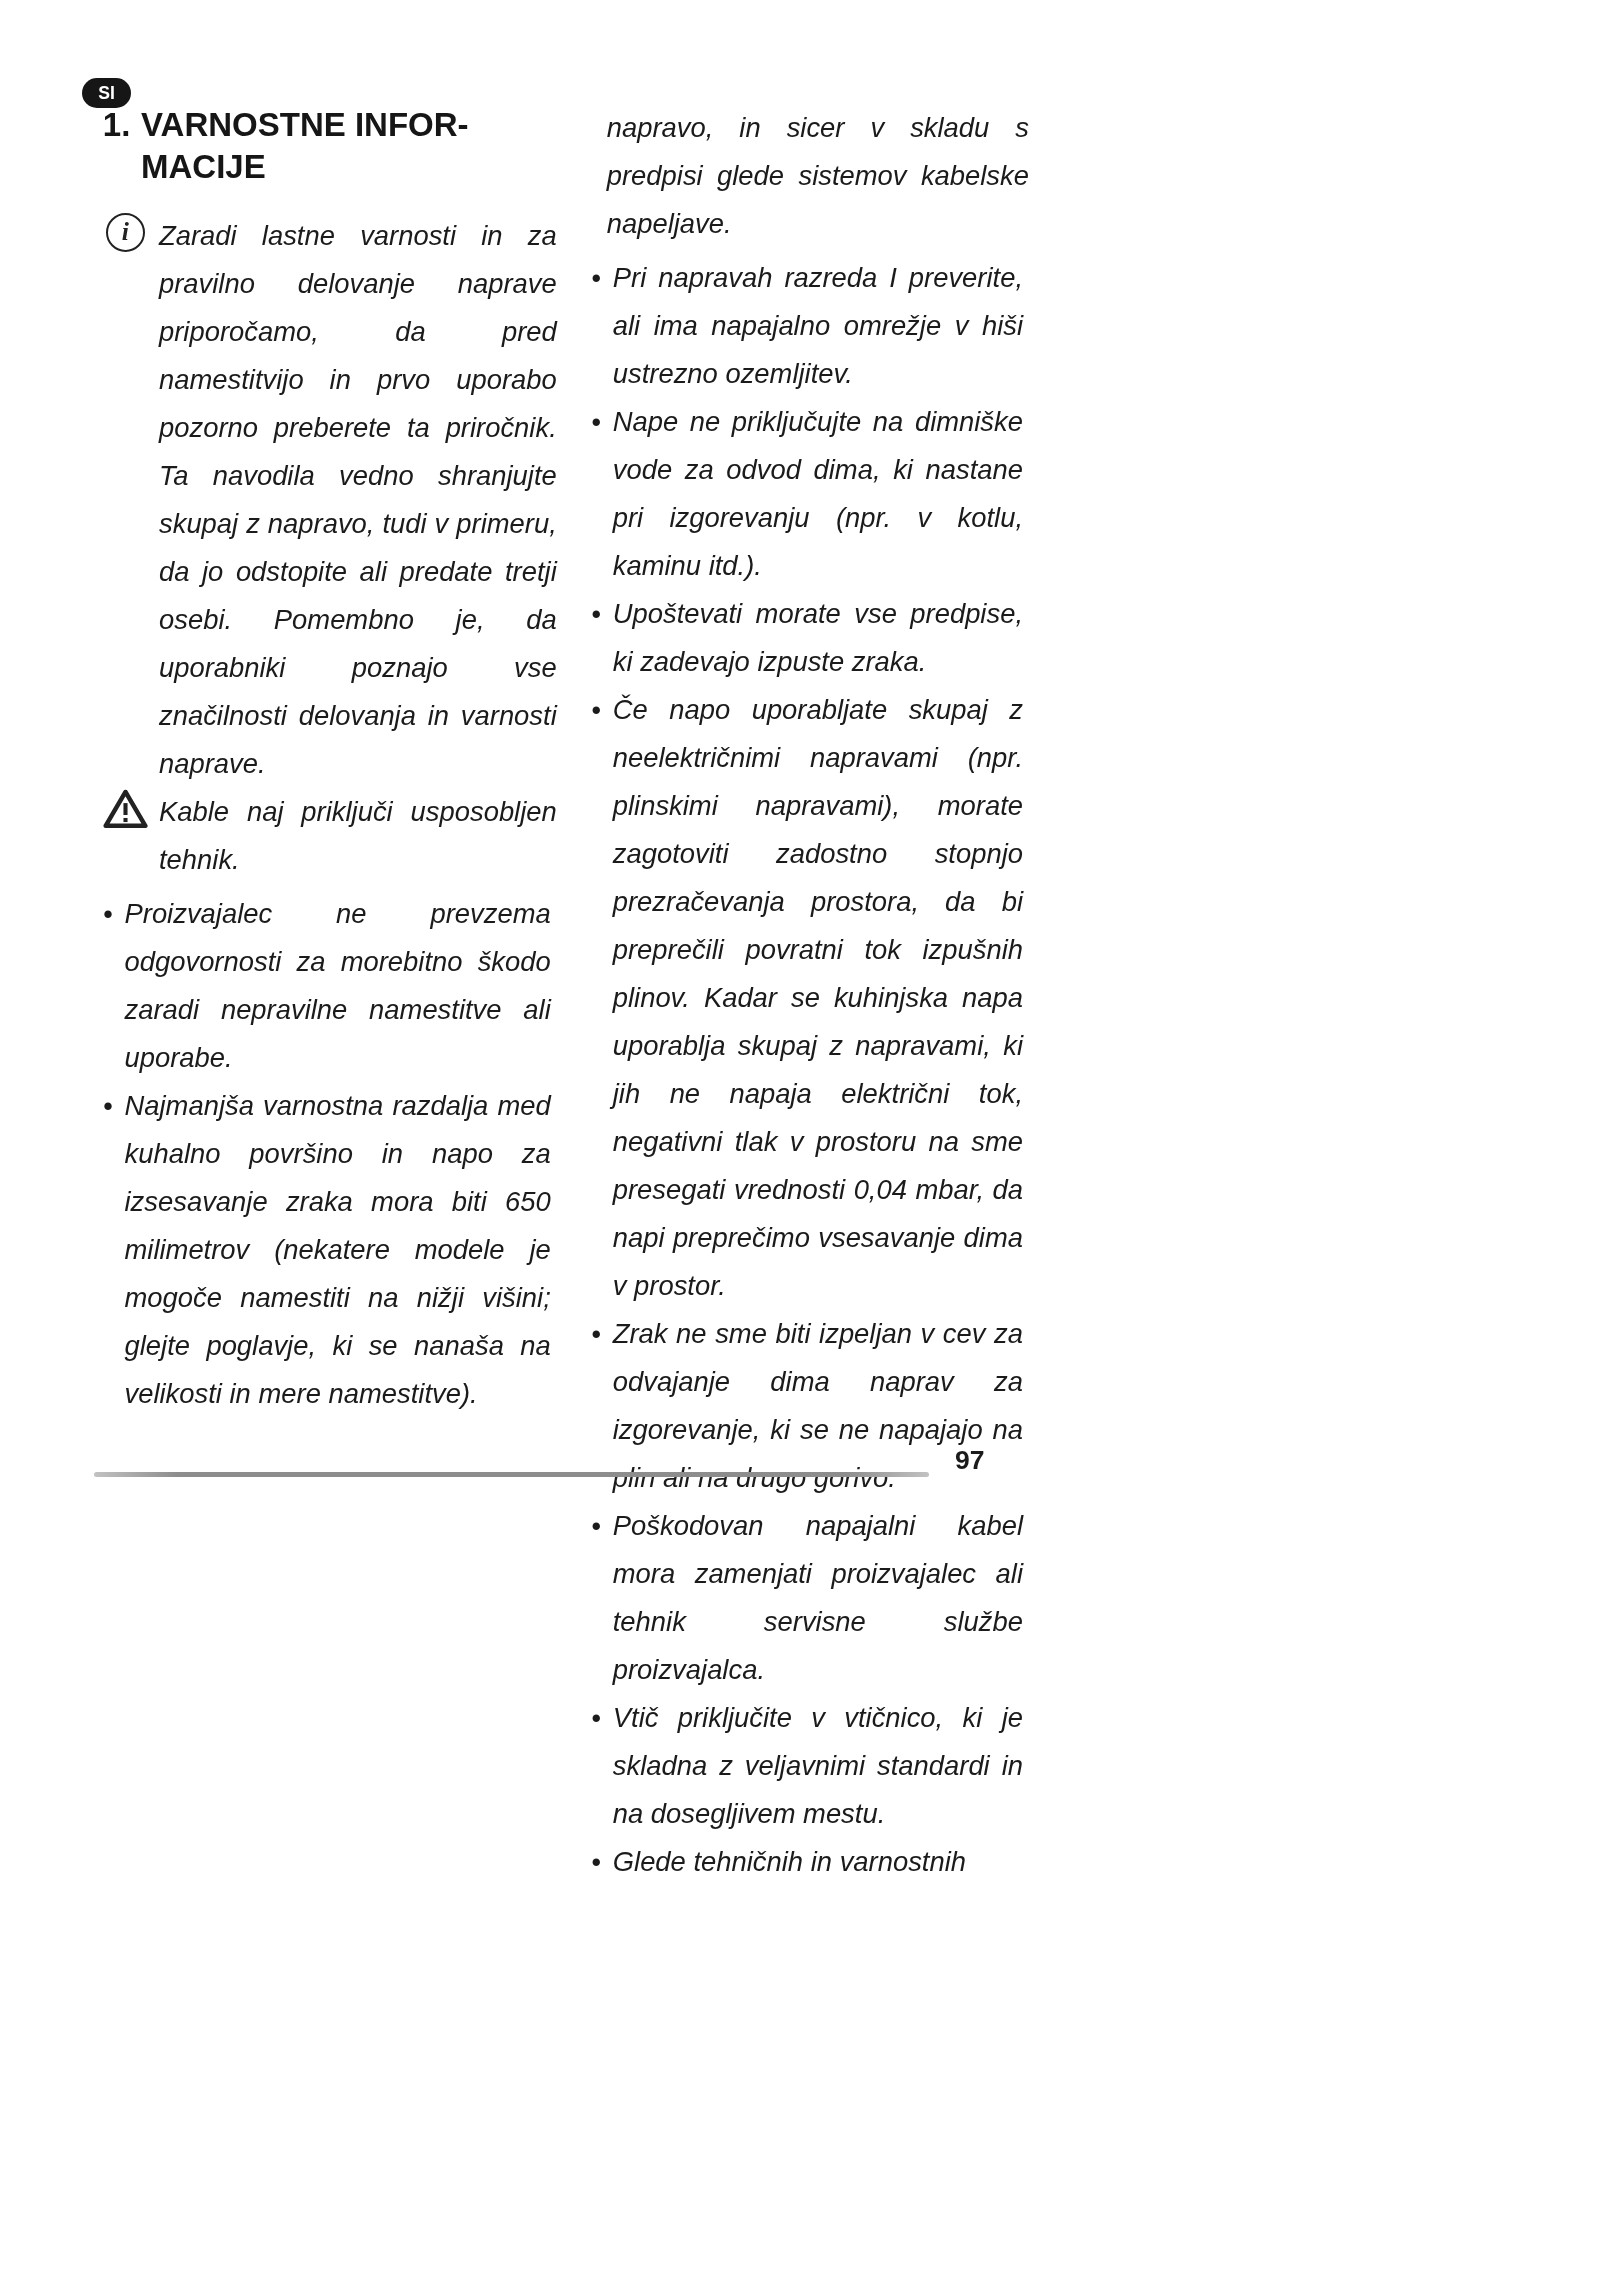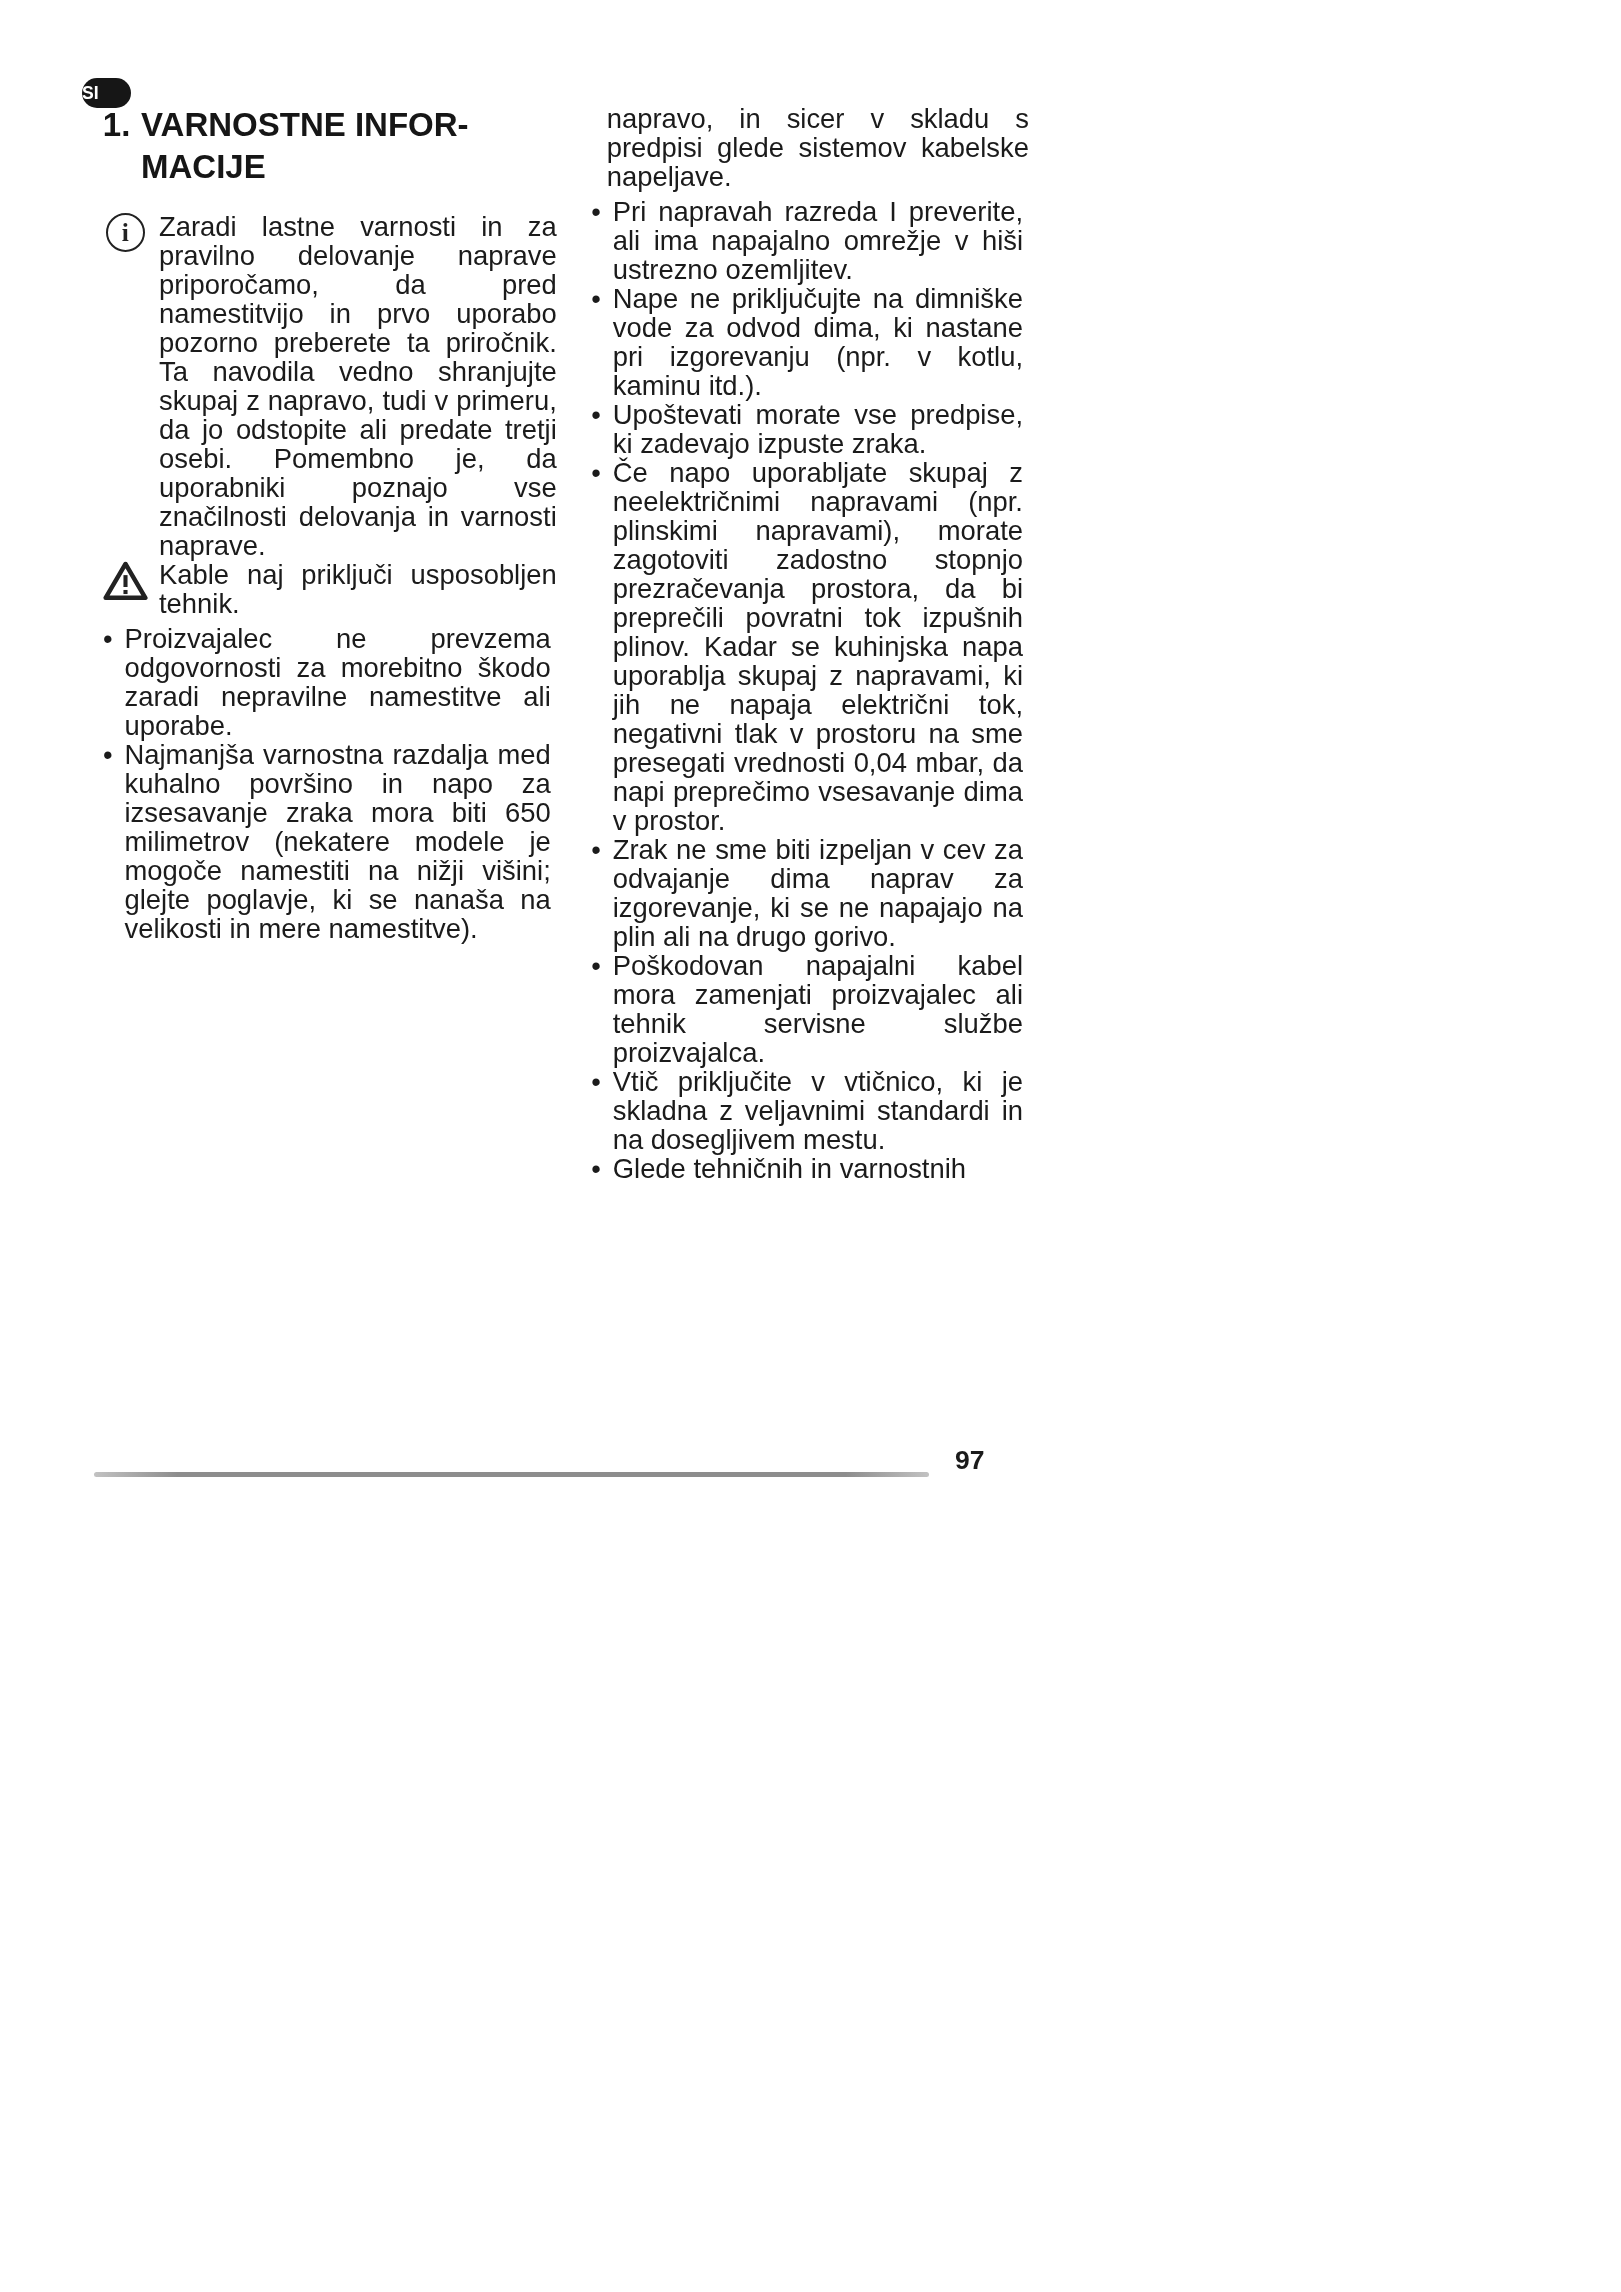--- a/index.html
+++ b/index.html
@@ -19,20 +19,21 @@
   .si-badge {
     position: absolute;
     left: 82px;
     top: 78px;
     width: 49px;
     height: 30px;
     background: #161616;
     border-radius: 15.7px;
     display: flex;
     align-items: center;
+    justify-content: center;
     color: #ffffff;
     font-size: 17.6px;
     font-weight: bold;
   }
   .columns {
     position: absolute;
     left: 94px;
     top: 104px;
     width: 935px;
     display: flex;
@@ -51,22 +52,23 @@
   }
   .h-num {
     flex: none;
     width: 47px;
     padding-left: 8.8px;
     box-sizing: border-box;
   }
 
   .body-text {
     font-size: 27.4px;
-    line-height: 29px;
+    line-height: 48px;
     text-align: justify;
+    font-style: italic;
   }
 
   .icon-para {
     position: relative;
     padding-left: 65px;
     margin: 0;
   }
   .icon-slot {
     position: absolute;
     left: 7.8px;

